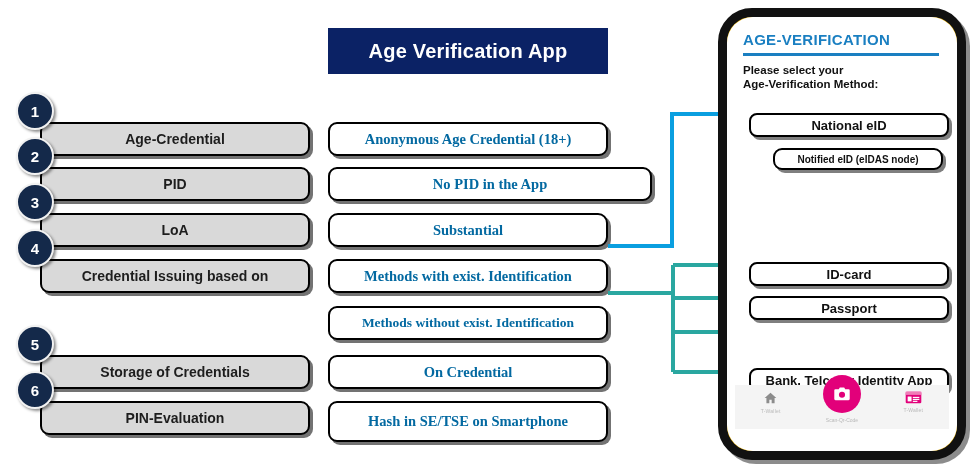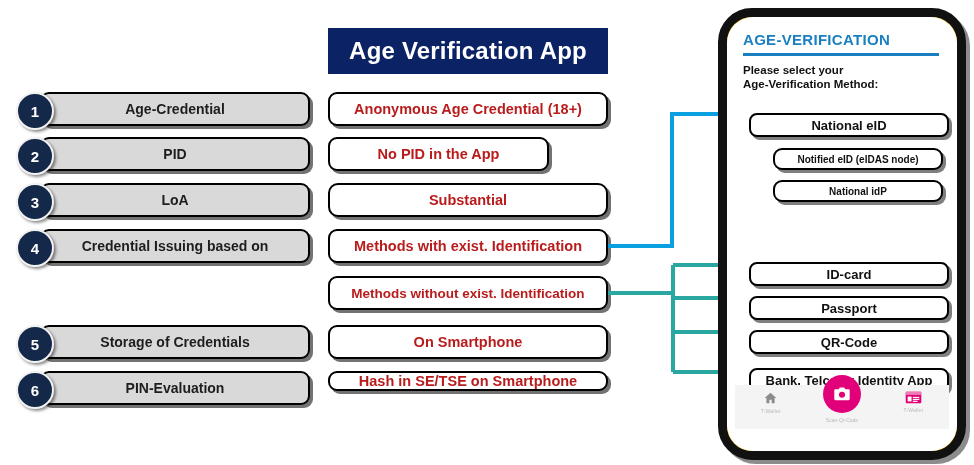--- a/index.html
+++ b/index.html
@@ -5,36 +5,36 @@
   html,body{margin:0;padding:0;background:#ffffff;}
   body{width:974px;height:465px;position:relative;overflow:hidden;
        font-family:"Liberation Sans","DejaVu Sans",sans-serif;}
 
   .stage{position:absolute;left:0;top:0;width:974px;height:465px;}
 
   
   .box{position:absolute;box-sizing:border-box;border:2px solid #000;
        border-radius:9px;display:flex;align-items:center;justify-content:center;
        text-align:right;background:#fff;
-       box-shadow:3px 3px 0 rgba(0,0,0,0.55);}
+       box-shadow:3px 3px 0 rgba(0,0,0,0.55);margin-top:30px;}
 
   .gray-box{background:#d9d9d9;color:#1d1d1d;font-weight:700;font-size:14px;}
-  .white-box{background:#ffffff;color:#b91c1c;font-weight:700;font-size:14.5px;}
+  .white-box{background:#ffffff;color:#0369a1;font-weight:700;font-size:14.5px;font-family:Liberation Serif, serif;}
 
   
   .badge{position:absolute;width:34px;height:34px;border-radius:50%;
          background:#14294a;color:#fff;border:2px solid #f2f2f2;
          display:flex;align-items:center;justify-content:center;
          font-weight:700;font-size:15px;z-index:6;
          box-shadow:2px 2px 3px rgba(0,0,0,0.45);}
 
   
   .title-bar{position:absolute;background:#0b2265;color:#ffffff;
              display:flex;align-items:center;justify-content:center;
-             font-weight:700;font-size:24px;letter-spacing:.2px;}
+             font-weight:700;font-size:20px;letter-spacing:.2px;}
 
   
   .conn{position:absolute;z-index:2;}
 
   
   .phone{position:absolute;left:718px;top:8px;width:248px;height:452px;
          border:9px solid #111111;border-radius:34px;background:#eab308;
          box-sizing:border-box;z-index:4;
          box-shadow:4px 4px 0 rgba(0,0,0,.45);}
   .screen{position:absolute;left:0;top:0;right:0;bottom:0;
@@ -101,42 +101,40 @@
 
   <div class="badge" style="left:16px;top:325px;">5</div>
   <div class="box gray-box" style="left:40px;top:325px;width:270px;height:34px;">Storage of Credentials</div>
 
   <div class="badge" style="left:16px;top:371px;">6</div>
   <div class="box gray-box" style="left:40px;top:371px;width:270px;height:34px;">PIN-Evaluation</div>
 
   <div class="title-bar" style="left:328px;top:28px;width:280px;height:46px;">Age Verification App</div>
 
   <div class="box white-box" style="left:328px;top:92px;width:280px;height:34px;">Anonymous Age Credential (18+)</div>
-  <div class="box white-box" style="left:328px;top:137px;width:221px;height:34px;">No PID in the App</div>
+  <div class="box white-box" style="left:328px;top:137px;width:324px;height:34px;">No PID in the App</div>
   <div class="box white-box" style="left:328px;top:183px;width:280px;height:34px;border-radius:10px;">Substantial</div>
   <div class="box white-box" style="left:328px;top:229px;width:280px;height:34px;">Methods with exist. Identification</div>
   <div class="box white-box" style="left:328px;top:276px;width:280px;height:34px;font-size:13.5px;">Methods without exist. Identification</div>
-  <div class="box white-box" style="left:328px;top:325px;width:280px;height:34px;">On Smartphone</div>
-  <div class="box white-box" style="left:328px;top:371px;width:280px;height:20px;">Hash in SE/TSE on Smartphone</div>
+  <div class="box white-box" style="left:328px;top:325px;width:280px;height:34px;">On Credential</div>
+  <div class="box white-box" style="left:328px;top:371px;width:280px;height:41px;">Hash in SE/TSE on Smartphone</div>
 
   <div class="phone">
     <div class="screen">
 
       <div class="ph-head">AGE-VERIFICATION</div>
       <div class="ph-rule"></div>
       <div class="ph-sub" style="white-space:pre-line;">Please select your
 Age-Verification Method:</div>
 
       <div class="opt sub" style="left:46px;top:131px;width:170px;height:22px;">Notified eID (eIDAS node)</div>
       <div class="opt" style="left:22px;top:96px;width:200px;height:24px;">National eID</div>
-      <div class="opt sub" style="left:46px;top:163px;width:170px;height:22px;">National idP</div>
 
       <div class="opt" style="left:22px;top:245px;width:200px;height:24px;">ID-card</div>
       <div class="opt" style="left:22px;top:279px;width:200px;height:24px;">Passport</div>
-      <div class="opt" style="left:22px;top:313px;width:200px;height:24px;">QR-Code</div>
       <div class="opt" style="left:22px;top:351px;width:200px;height:24px;">Bank, Telco or Identity App</div>
 
       <div class="navbar">
 
         <div class="nav-item">
           <svg width="15" height="14" viewBox="0 0 24 24">
             <path d="M12 3 L2 12 h3 v9 h5 v-6 h4 v6 h5 v-9 h3 Z" fill="#8c8c8c"></path>
           </svg>
           <div class="nav-label">T-Wallet</div>
         </div>

